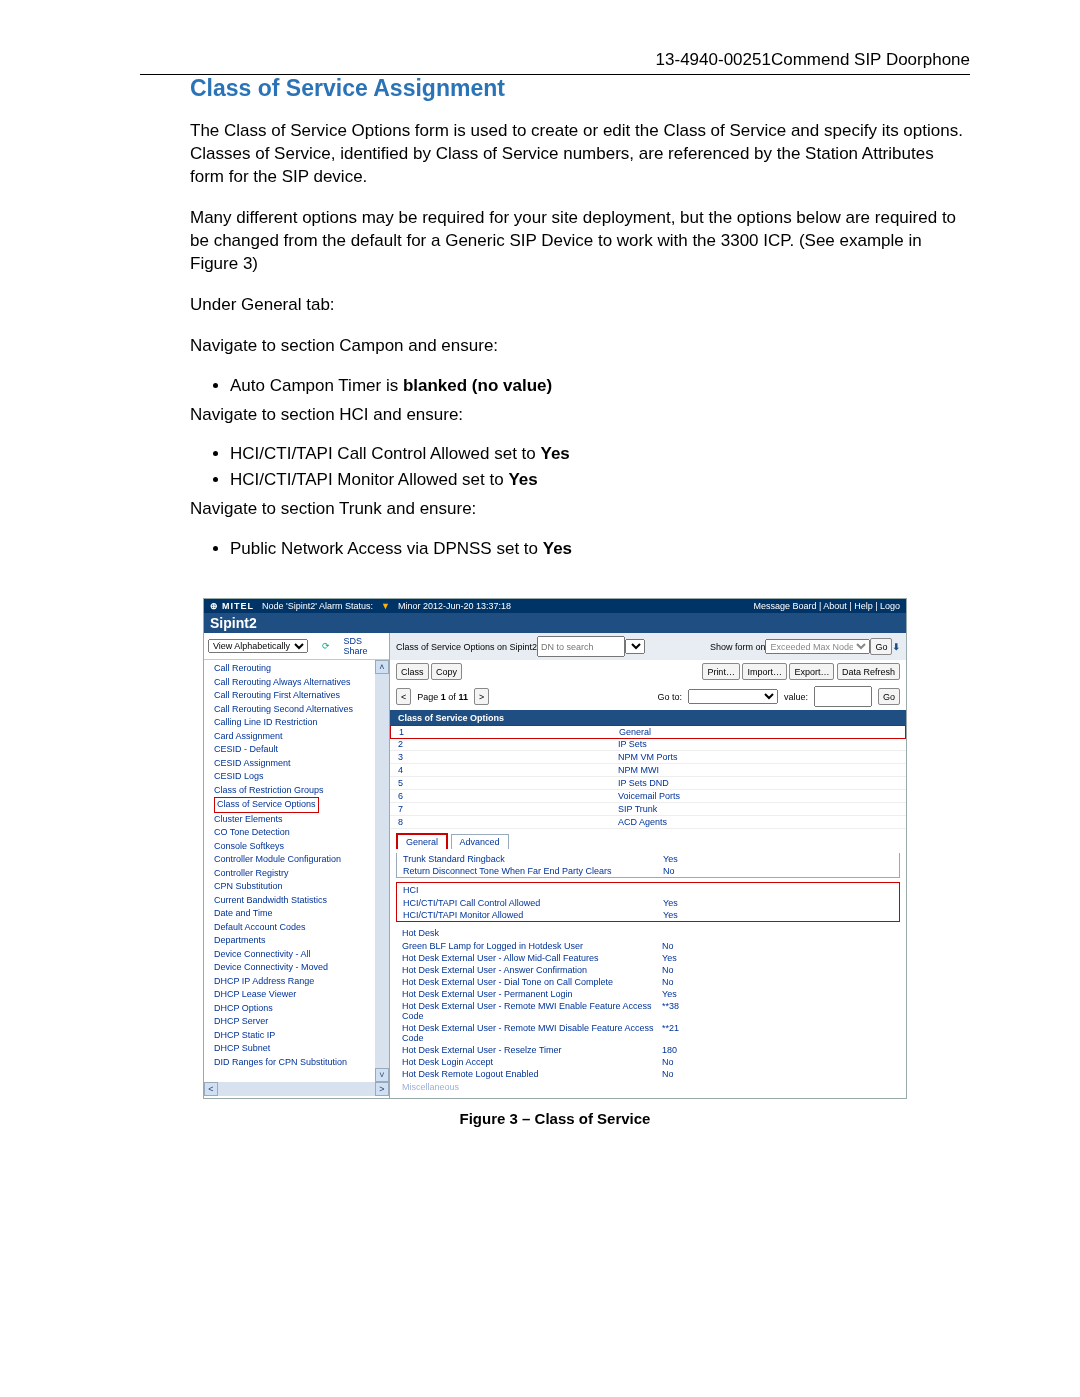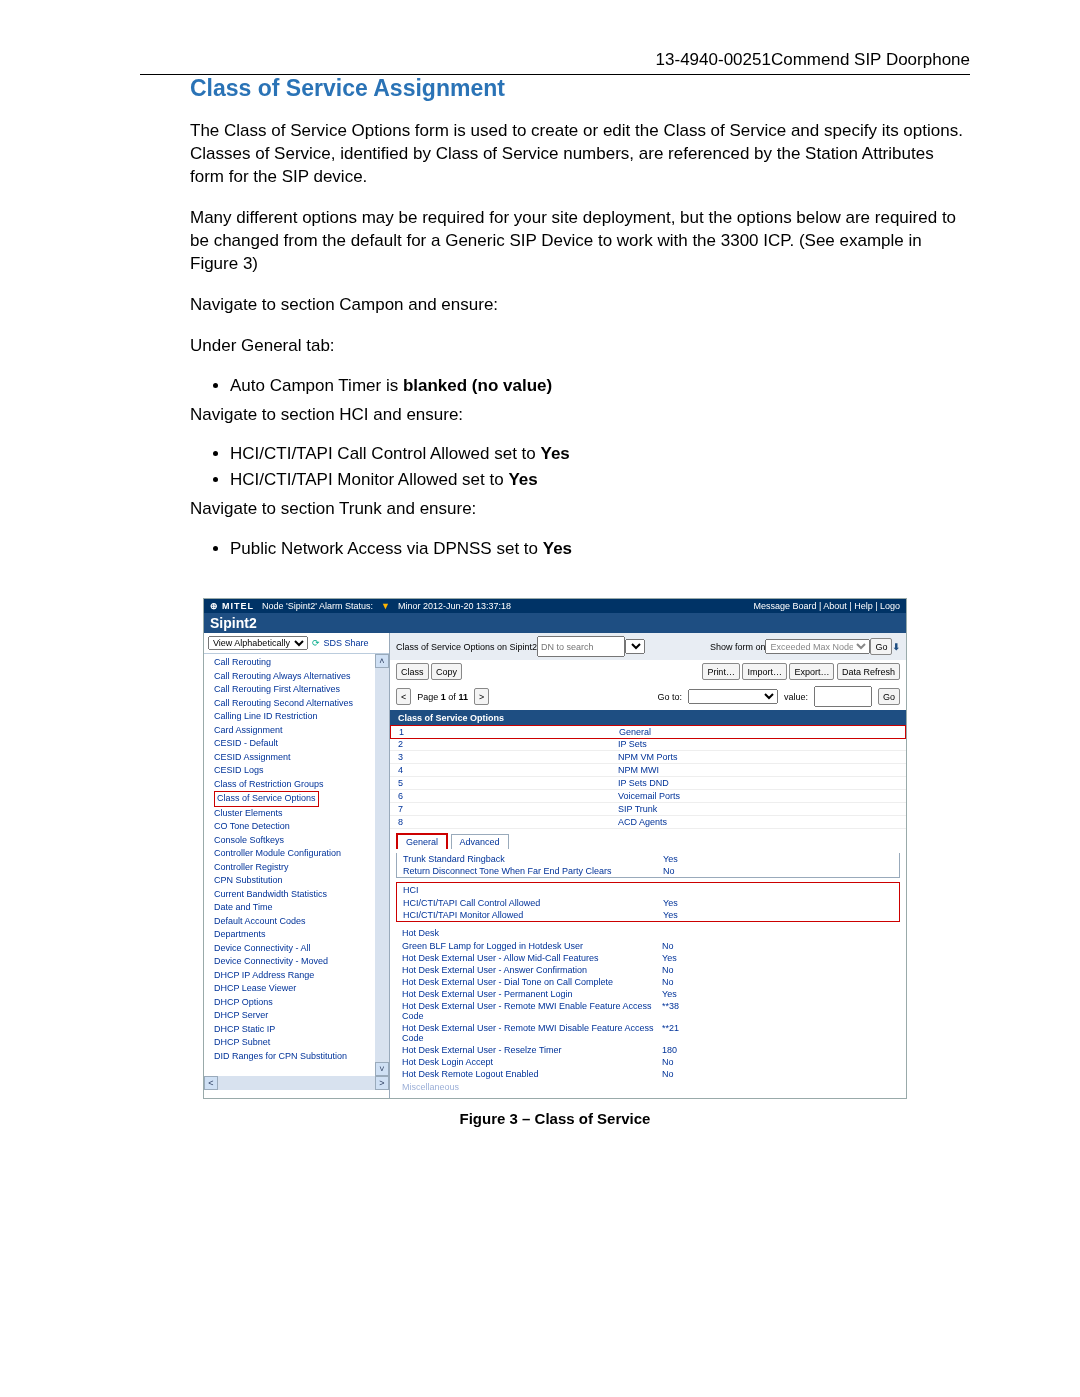--- a/index.html
+++ b/index.html
@@ -83,21 +83,21 @@
     font-size:9px;
     color:#003399;
     position:relative;
     background:#fff;
   }
   .nav-top{
     padding:3px 4px;
     border-bottom:1px solid #bcd;
     display:flex;
     align-items:center;
-    gap:4px;
+    gap:14px;
   }
   .nav-select{
     font-size:9px;
     width:100px;
   }
   .nav-body{
     position:relative;
     height:422px;
     overflow:hidden;
   }
@@ -210,23 +210,23 @@
 <div class="page">
   <div class="header">
     <span>13-4940-00251</span>
     <span>Commend SIP Doorphone</span>
   </div>
 
   <h2 class="title">Class of Service Assignment</h2>
 
   <p class="body-text">The Class of Service Options form is used to create or edit the Class of Service and specify its options. Classes of Service, identified by Class of Service numbers, are referenced by the Station Attributes form for the SIP device.</p>
   <p class="body-text">Many different options may be required for your site deployment, but the options below are required to be changed from the default for a Generic SIP Device to work with the 3300 ICP. (See example in Figure 3)</p>
+  <p class="body-text">Under General tab:</p>
+
   <p class="body-text">Navigate to section Campon and ensure:</p>
-
-  <p class="body-text">Under General tab:</p>
   <ul class="bullets">
     <li>
       <span>Auto Campon Timer is </span><b>blanked (no value)</b>
     </li>
   </ul>
 
   <p class="body-text">Navigate to section HCI and ensure:</p>
   <ul class="bullets" id="hci-bullets">
       <li>HCI/CTI/TAPI Call Control Allowed set to <b>Yes</b></li>
       <li>HCI/CTI/TAPI Monitor Allowed set to <b>Yes</b></li>

